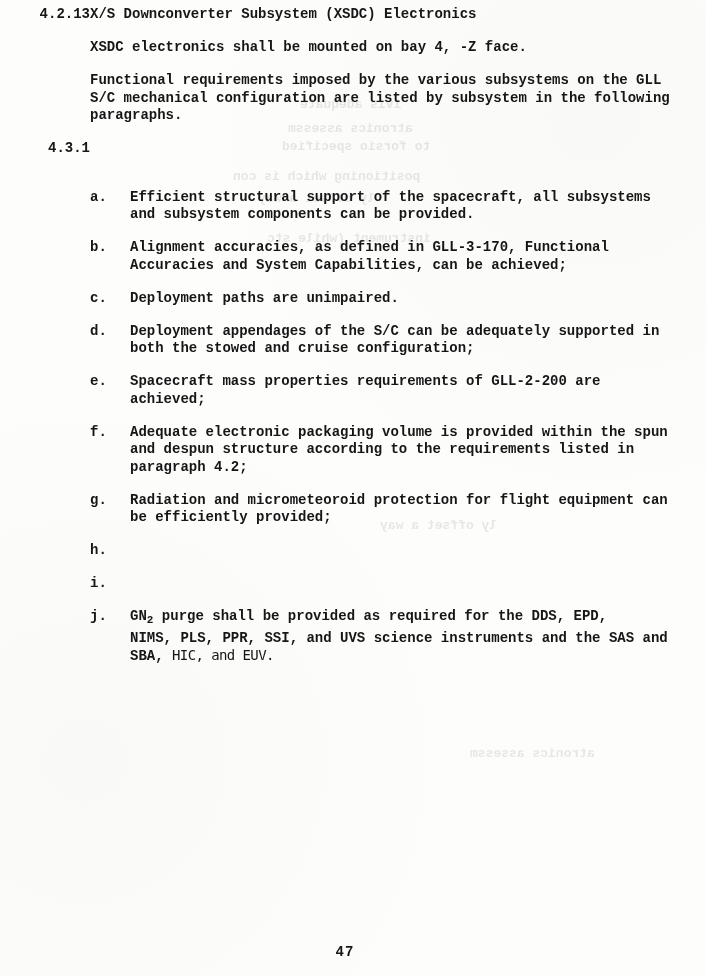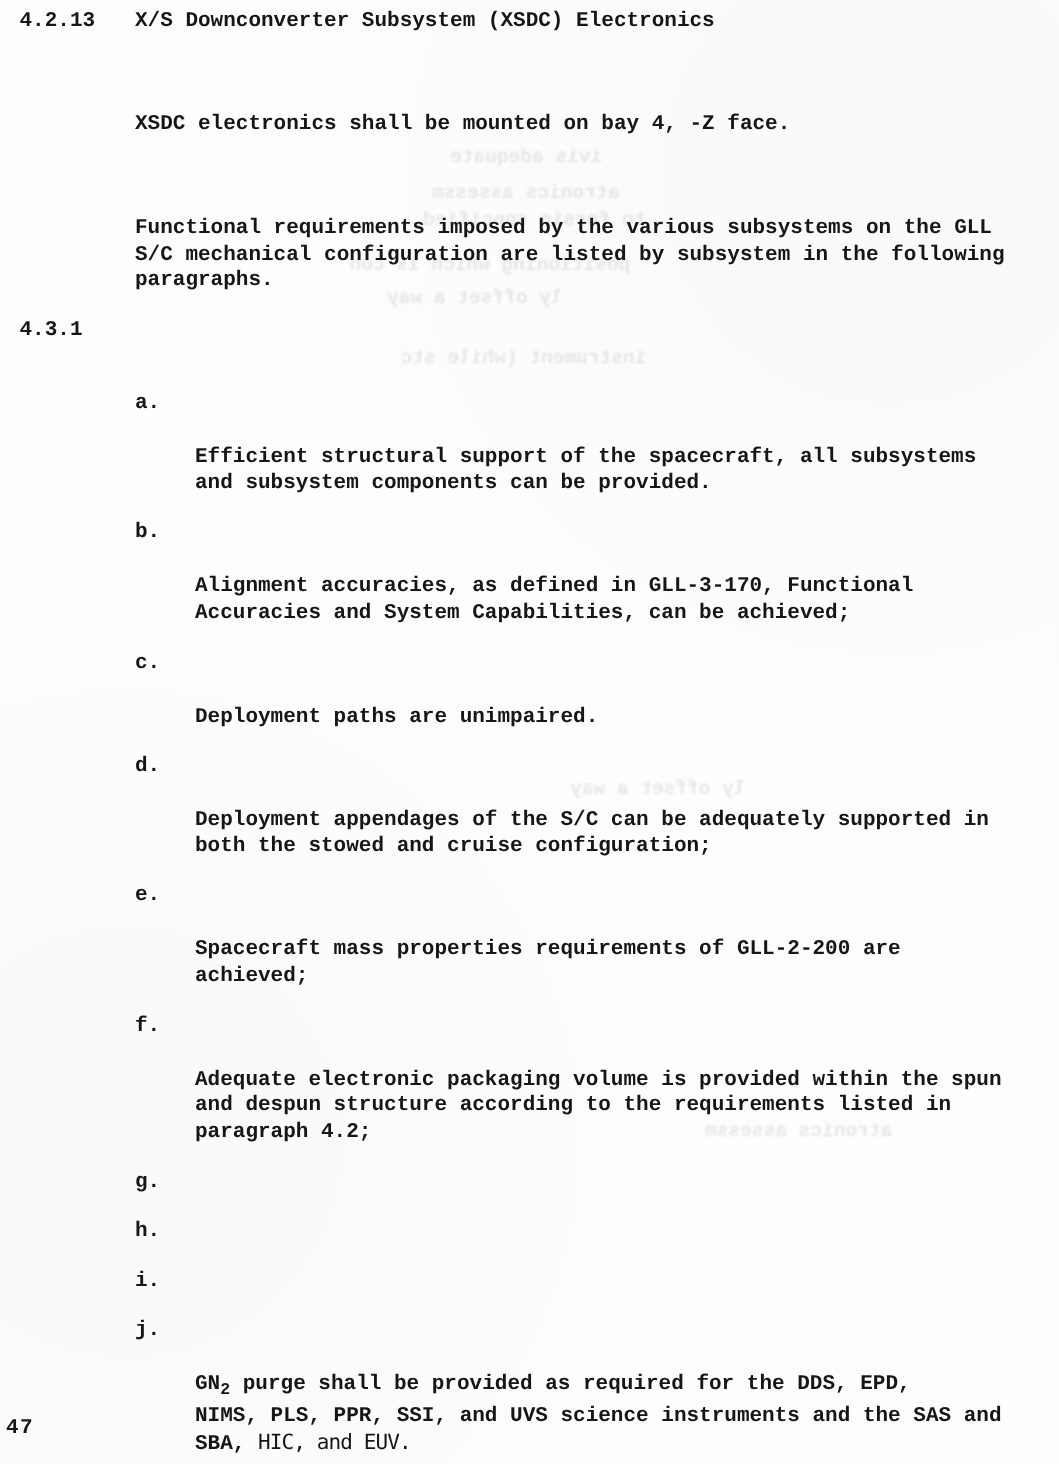--- a/index.html
+++ b/index.html
@@ -17,42 +17,43 @@
     background:
       radial-gradient(circle at 84% 12%, rgba(0,0,0,0.015), transparent 40%),
       radial-gradient(circle at 12% 78%, rgba(0,0,0,0.015), transparent 40%),
       #fdfdfc;
     color: #161616;
     font-size: 14px;
     font-weight: bold;
     line-height: 17.5px;
   }
   .block { display: flex; margin-bottom: 15.5px; }
-  .num { width: 77px; flex: none; white-space: pre; }
+  .num { width: 77px; flex: none; white-space: pre; text-align: right; }
   .title {
     white-space: pre;
     text-underline-offset: 3px;
     text-decoration-thickness: 1.5px;
   }
-  .text { white-space: pre-wrap; margin-top: 36px; }
+  .text { white-space: pre-wrap; }
   .list-item { display: flex; margin-left: 77px; margin-bottom: 15.5px; }
   .letter { width: 40px; flex: none; white-space: pre; }
   .sub {
     font-size: 11px;
     vertical-align: -3px;
     letter-spacing: 0;
   }
   .alt-face {
     font-family: "DejaVu Sans Mono", monospace;
     font-weight: normal;
     letter-spacing: -0.6px;
   }
   .page-number {
     position: absolute;
     top: 944px; left: 4px; right: 20px;
+    text-align: center;
     letter-spacing: 1px;
   }
   .artifact {
     position: absolute;
     transform: scaleX(-1);
     opacity: 0.11;
     filter: blur(0.6px);
     color: #333;
     white-space: pre;
     pointer-events: none;
@@ -121,20 +122,22 @@
 achieved;</span>
   </div>
   <div class="list-item">
     <span class="letter">f.</span>
     <span class="text">Adequate electronic packaging volume is provided within the spun
 and despun structure according to the requirements listed in
 paragraph 4.2;</span>
   </div>
   <div class="list-item">
     <span class="letter">g.</span>
+    <span class="text">Radiation and micrometeoroid protection for flight equipment can
+be efficiently provided;</span>
   </div>
   <div class="list-item">
     <span class="letter">h.</span>
   </div>
   <div class="list-item">
     <span class="letter">i.</span>
   </div>
   <div class="list-item">
     <span class="letter">j.</span>
     <span class="text"><span>GN</span><span class="sub">2</span><span> purge shall be provided as required for the DDS, EPD,

